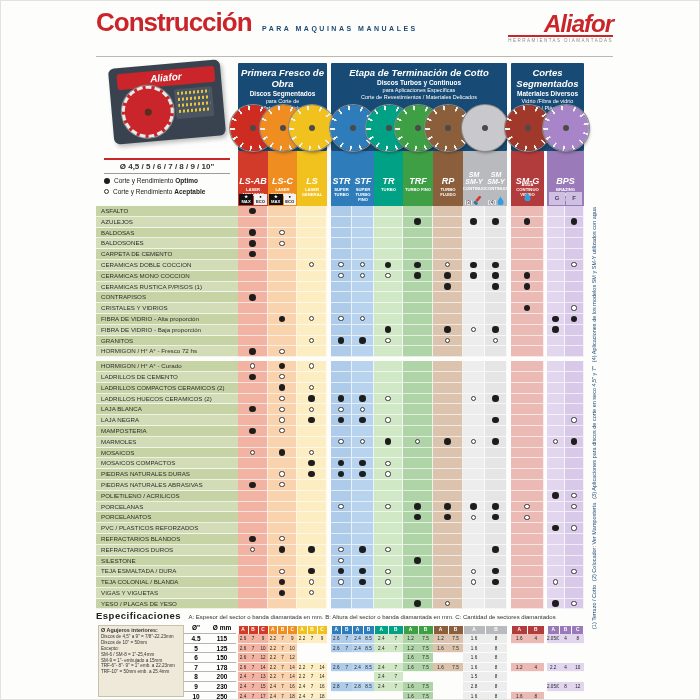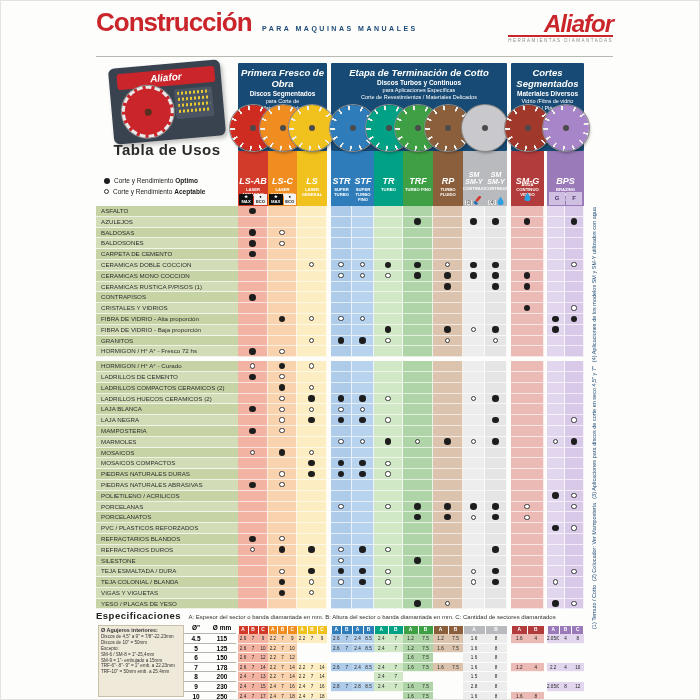--- a/index.html
+++ b/index.html
@@ -100,21 +100,21 @@
     <div class="spec-dots">
         <i></i>
         <i></i>
         <i></i>
         <i></i>
       </div>
     <div class="disc">
         <i></i>
       </div>
   </div>
-  <div id="lp-title">Tabla de Usos</div>
+  <div id="lp-diam">Ø 4,5 / 5 / 6 / 7 / 8 / 9 / 10"</div>
   <div id="lp-legend">
       <div class="row">
         <span class="sym f"></span>
         <span>Corte y Rendimiento </span>
         <b style="margin-left: 2px;">Optimo</b>
       </div>
       <div class="row">
         <span class="sym o"></span>
         <span>Corte y Rendimiento </span>
         <b style="margin-left: 2px;">Aceptable</b>

